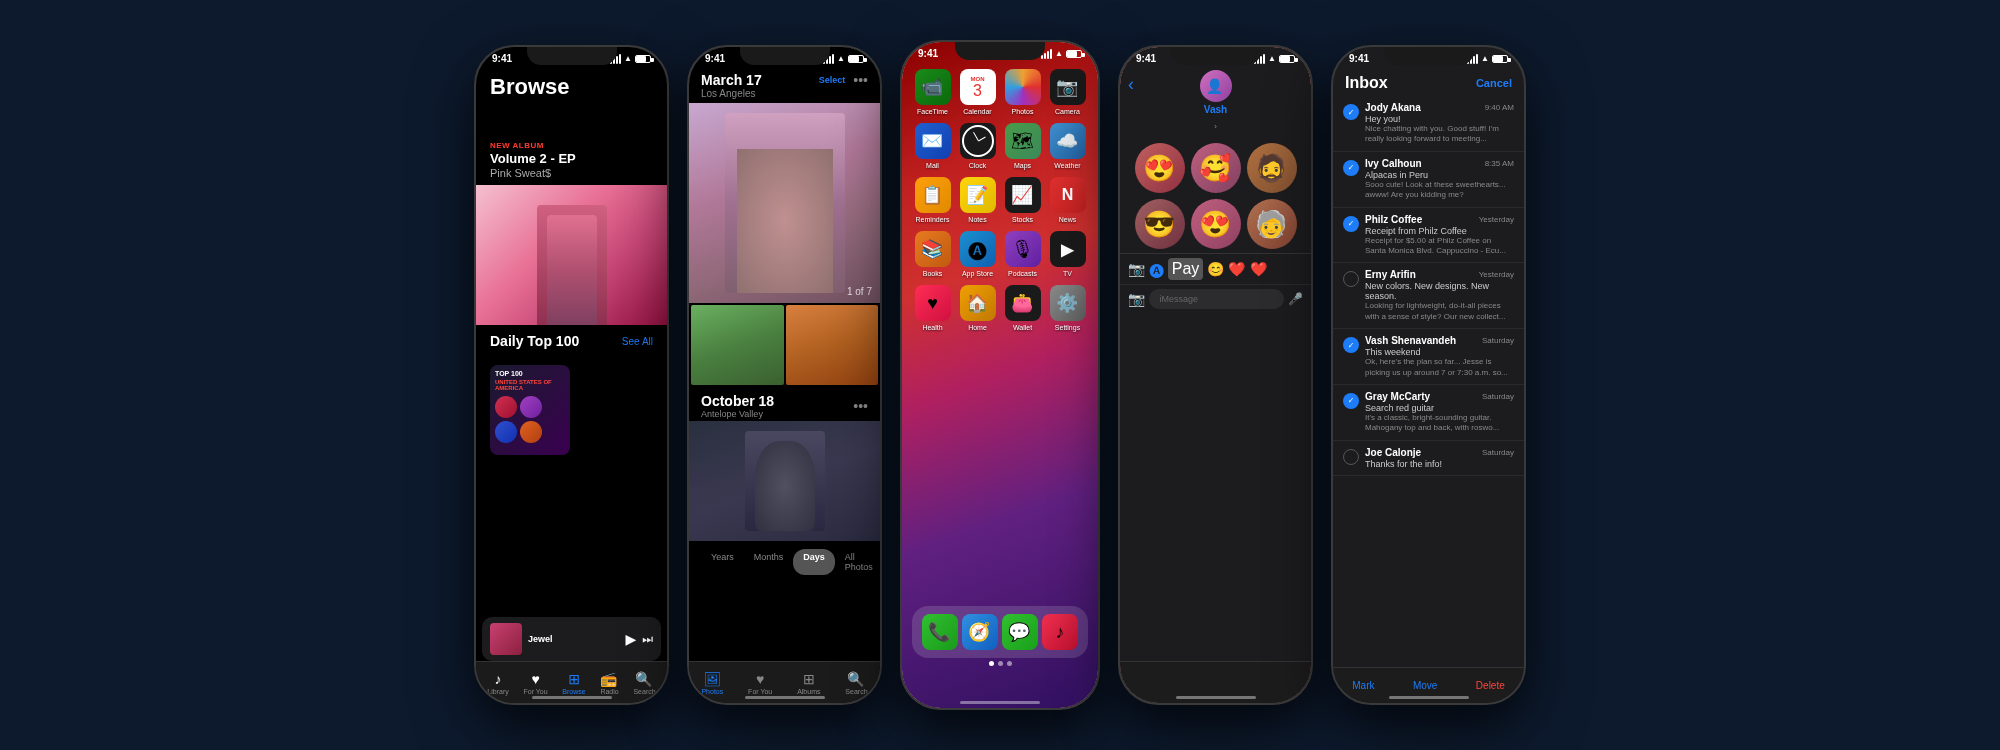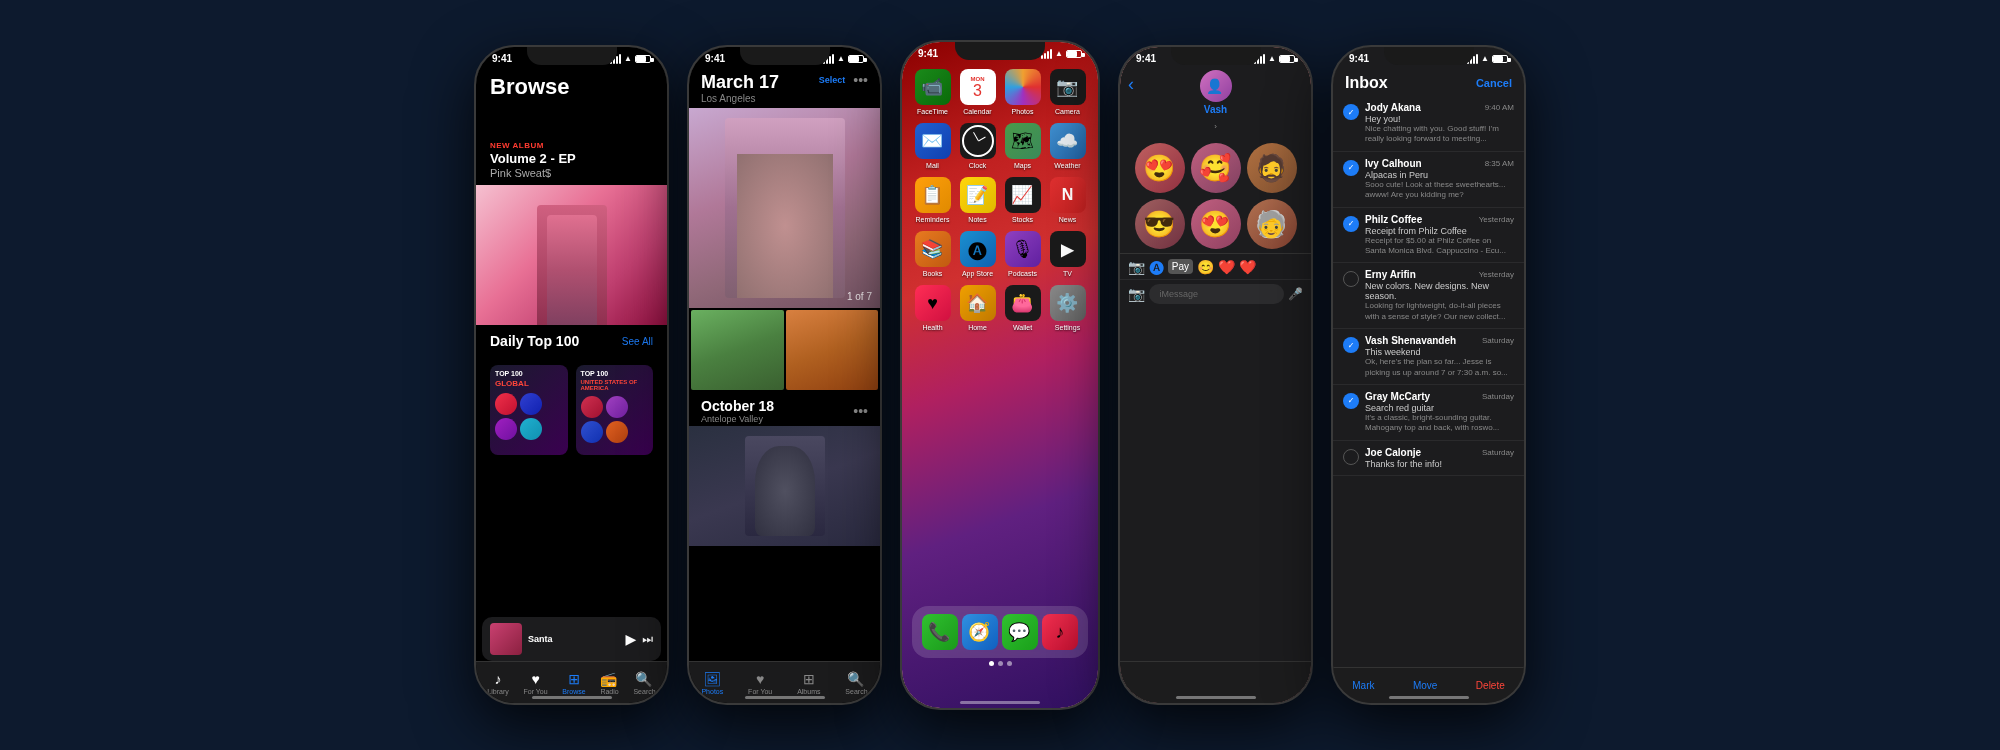--- a/index.html
+++ b/index.html
@@ -98,21 +98,21 @@
     .tab-item { display: flex; flex-direction: column; align-items: center; gap: 1px; cursor: pointer; }
     .tab-icon { font-size: 14px; }
     .tab-label { font-size: 7px; color: #888; }
     .tab-label.active { color: #1d7cf7; }
     .tab-icon.active { color: #1d7cf7; }
 
     
     .phone2 { width: 195px; height: 660px; }
     .phone2 .screen { background: #000; height: 100%; color: #fff; }
     .photos-header { display: flex; justify-content: space-between; align-items: flex-start; padding: 6px 12px 4px; }
-    .photos-date { font-size: 18px; font-weight: 700; }
+    .photos-date { font-size: 14px; font-weight: 700; }
     .photos-location { font-size: 10px; color: #888; }
     .photos-actions { display: flex; gap: 8px; align-items: center; }
     .photos-select-btn { font-size: 9px; color: #1d7cf7; font-weight: 600; }
     .photos-more { font-size: 14px; color: #888; }
     .photo-main { width: 100%; height: 200px; background: linear-gradient(160deg, #c8a0d0 0%, #a06080 50%, #704060 100%); position: relative; overflow: hidden; }
     .photo-label { position: absolute; bottom: 6px; right: 8px; font-size: 10px; color: rgba(255,255,255,0.8); }
     .photo-grid { display: grid; grid-template-columns: 1fr 1fr; gap: 2px; padding: 2px; }
     .photo-cell { height: 80px; border-radius: 2px; overflow: hidden; }
     .photo-green { background: linear-gradient(135deg, #4a8a3a, #2a6a2a); }
     .photo-orange { background: linear-gradient(135deg, #d07020, #a04010); }
@@ -229,45 +229,35 @@
           <div style="position:absolute;inset:0;background:linear-gradient(135deg,#f5c0d0 0%,#e87095 40%,#c04070 70%,#901040 100%)"></div>
           <div style="position:absolute;bottom:0;left:50%;transform:translateX(-50%);width:70px;height:120px;background:linear-gradient(180deg,#d06080 0%,#903050 100%);border-radius:4px 4px 0 0;overflow:hidden">
             <div style="position:absolute;top:10px;left:10px;right:10px;bottom:0;background:linear-gradient(180deg,#e07090 0%,#b05070 50%,#804060 100%);border-radius:4px 4px 0 0"></div>
           </div>
         </div>
         <div class="daily-top">
           <span class="daily-top-title">Daily Top 100</span>
           <span class="see-all">See All</span>
         </div>
         <div class="charts-row">
-          <div class="chart-card chart-global">
-            <div class="chart-label">TOP 100</div>
-            <div class="chart-country">GLOBAL</div>
-            <div class="chart-circles">
-              <div class="chart-circle" style="background:linear-gradient(135deg,#f0304a,#c01030)"></div>
-              <div class="chart-circle" style="background:linear-gradient(135deg,#3040d0,#1020b0)"></div>
-              <div class="chart-circle" style="background:linear-gradient(135deg,#a020c0,#7010a0)"></div>
-              <div class="chart-circle" style="background:linear-gradient(135deg,#20b0d0,#1090b0)"></div>
-            </div>
-          </div>
           <div class="chart-card chart-usa">
             <div class="chart-label">TOP 100</div>
             <div class="chart-country" style="font-size:6px;color:#ff453a;padding:0 5px;">UNITED STATES OF AMERICA</div>
             <div class="chart-circles">
               <div class="chart-circle" style="background:linear-gradient(135deg,#d03050,#a01030)"></div>
               <div class="chart-circle" style="background:linear-gradient(135deg,#a040c0,#7020a0)"></div>
               <div class="chart-circle" style="background:linear-gradient(135deg,#3050d0,#1030b0)"></div>
               <div class="chart-circle" style="background:linear-gradient(135deg,#e06020,#b04010)"></div>
             </div>
           </div>
         </div>
         <div class="mini-player">
           <div class="mini-album"></div>
           <div class="mini-track">
-            <div class="mini-track-name">Santa</div>
+            <div class="mini-track-name">Jewel</div>
           </div>
           <div class="mini-controls">
             <span style="color:#fff;font-size:14px">▶</span>
             <span style="color:#fff;font-size:12px">⏭</span>
           </div>
         </div>
         <div class="bottom-tabs">
           <div class="tab-item">
             <span class="tab-icon">♪</span>
             <span class="tab-label">Library</span>
@@ -348,20 +338,26 @@
           <span style="font-size:14px;color:#888">•••</span>
         </div>
         <div class="photo-main2">
           <div style="position:absolute;inset:0;background:linear-gradient(160deg,#2a3040 0%,#3a3850 50%,#2a2a40 100%)"></div>
           <div style="position:absolute;inset:0;display:flex;align-items:center;justify-content:center">
             <div style="width:80px;height:100px;background:linear-gradient(180deg,#4a4860 0%,#3a3850 50%,#2a2840 100%);border-radius:4px;position:relative">
               <div style="position:absolute;top:10px;left:10px;right:10px;bottom:0;background:radial-gradient(ellipse,#505060 0%,#303040 100%);border-radius:40% 40% 10% 10%"></div>
             </div>
           </div>
         </div>
+        <div class="timeline-tabs">
+          <span class="timeline-tab">Years</span>
+          <span class="timeline-tab">Months</span>
+          <span class="timeline-tab active">Days</span>
+          <span class="timeline-tab">All Photos</span>
+        </div>
         <div class="photos-bottom-tabs">
           <div class="tab-item">
             <span style="font-size:14px;color:#1d7cf7">🖼</span>
             <span style="font-size:7px;color:#1d7cf7">Photos</span>
           </div>
           <div class="tab-item">
             <span style="font-size:14px;color:#888">♥</span>
             <span style="font-size:7px;color:#888">For You</span>
           </div>
           <div class="tab-item">
@@ -547,21 +543,21 @@
           <div class="memoji-item m3">🧔</div>
         </div>
         <div class="memoji-row" style="padding:2px 8px 4px;display:flex;gap:6px;justify-content:center">
           <div class="memoji-item m4">😎</div>
           <div class="memoji-item m5">😍</div>
           <div class="memoji-item m6">🧓</div>
         </div>
         <div style="padding:4px 8px;display:flex;gap:4px;align-items:center;border-top:1px solid #333">
           <span style="font-size:14px;color:#888">📷</span>
           <span style="font-size:14px;color:#1d7cf7">🅐</span>
-          <span style="font-size:10px;color:#fff;background:#555;border-radius:4px;padding:2px 4px">Pay</span>
+          <span style="font-size:16px;color:#fff;background:#555;border-radius:4px;padding:2px 4px">Pay</span>
           <span style="font-size:14px">😊</span>
           <span style="font-size:14px">❤️</span>
           <span style="font-size:14px">❤️</span>
         </div>
         <div style="padding:4px 8px;display:flex;align-items:center;gap:4px;border-top:1px solid #2a2a2c;margin-bottom:42px">
           <span style="font-size:14px;color:#888">📷</span>
           <div style="flex:1;background:#2c2c2e;border-radius:14px;padding:5px 10px;font-size:9px;color:#666">iMessage</div>
           <span style="font-size:12px;color:#888">🎤</span>
         </div>
         <div class="bottom-tabs" style="position:absolute;bottom:0;left:0;right:0;height:42px;background:rgba(28,28,30,0.95);border-top:1px solid #333;display:flex;align-items:center;justify-content:center">

